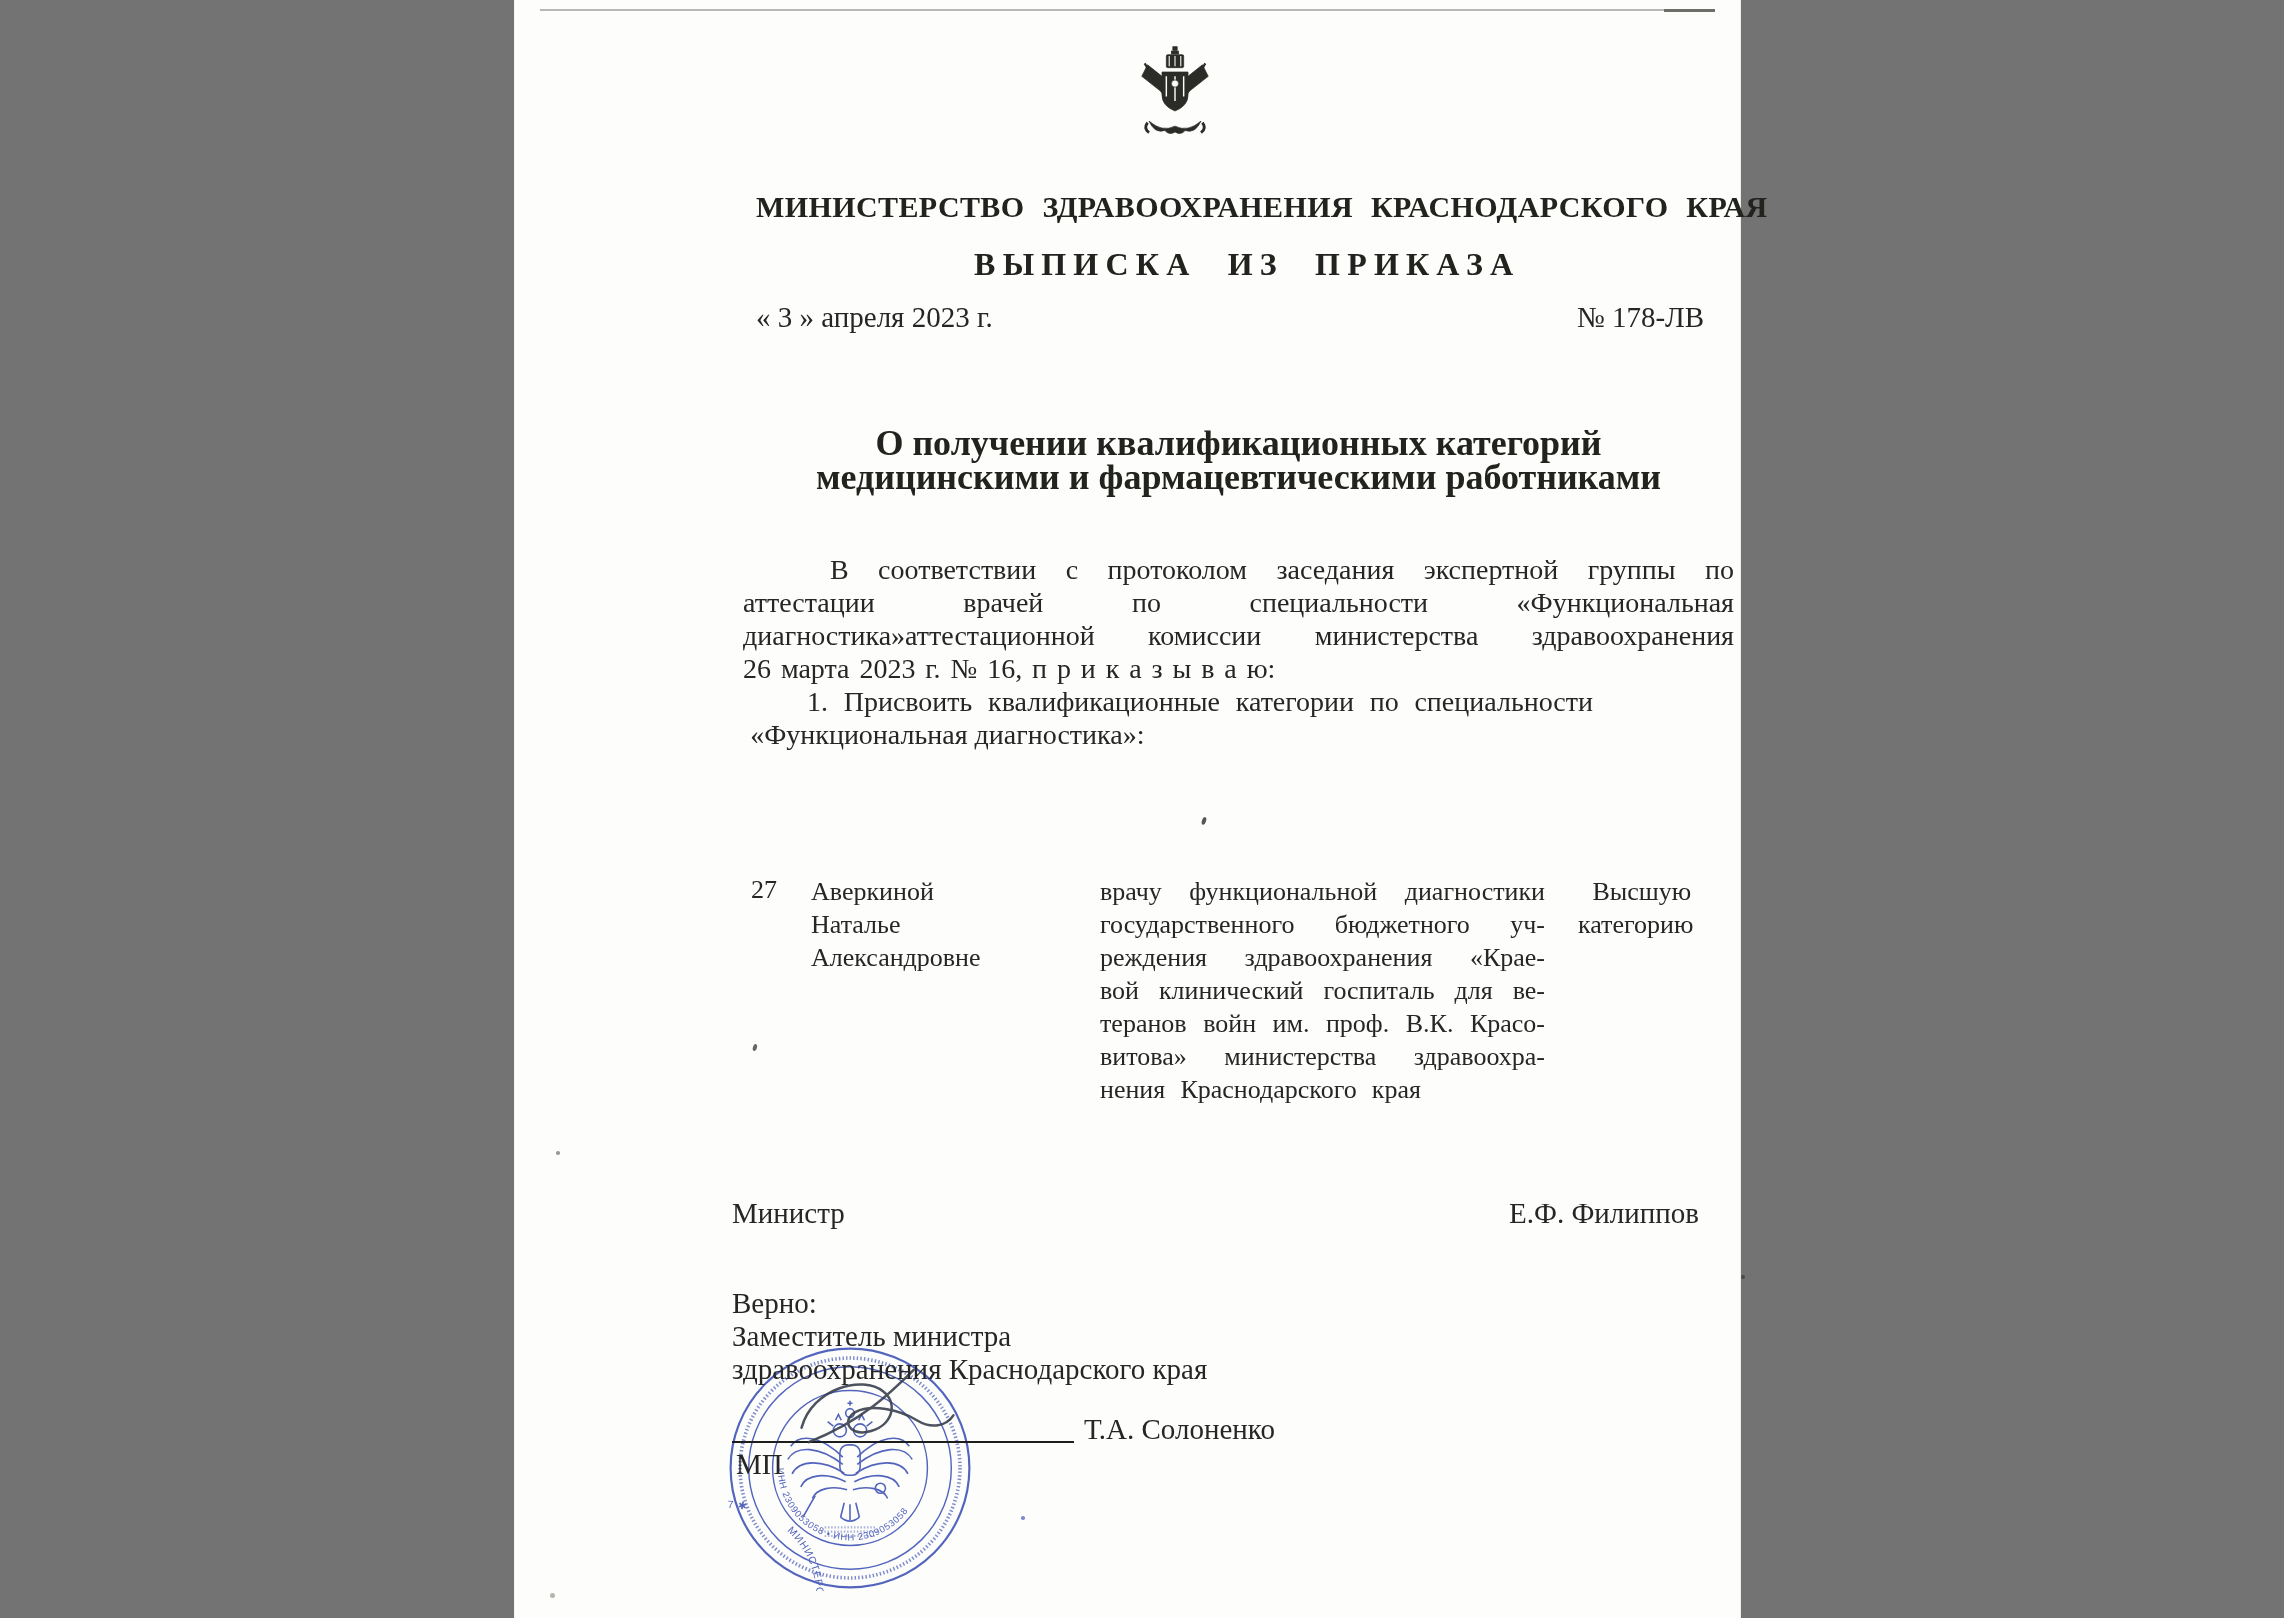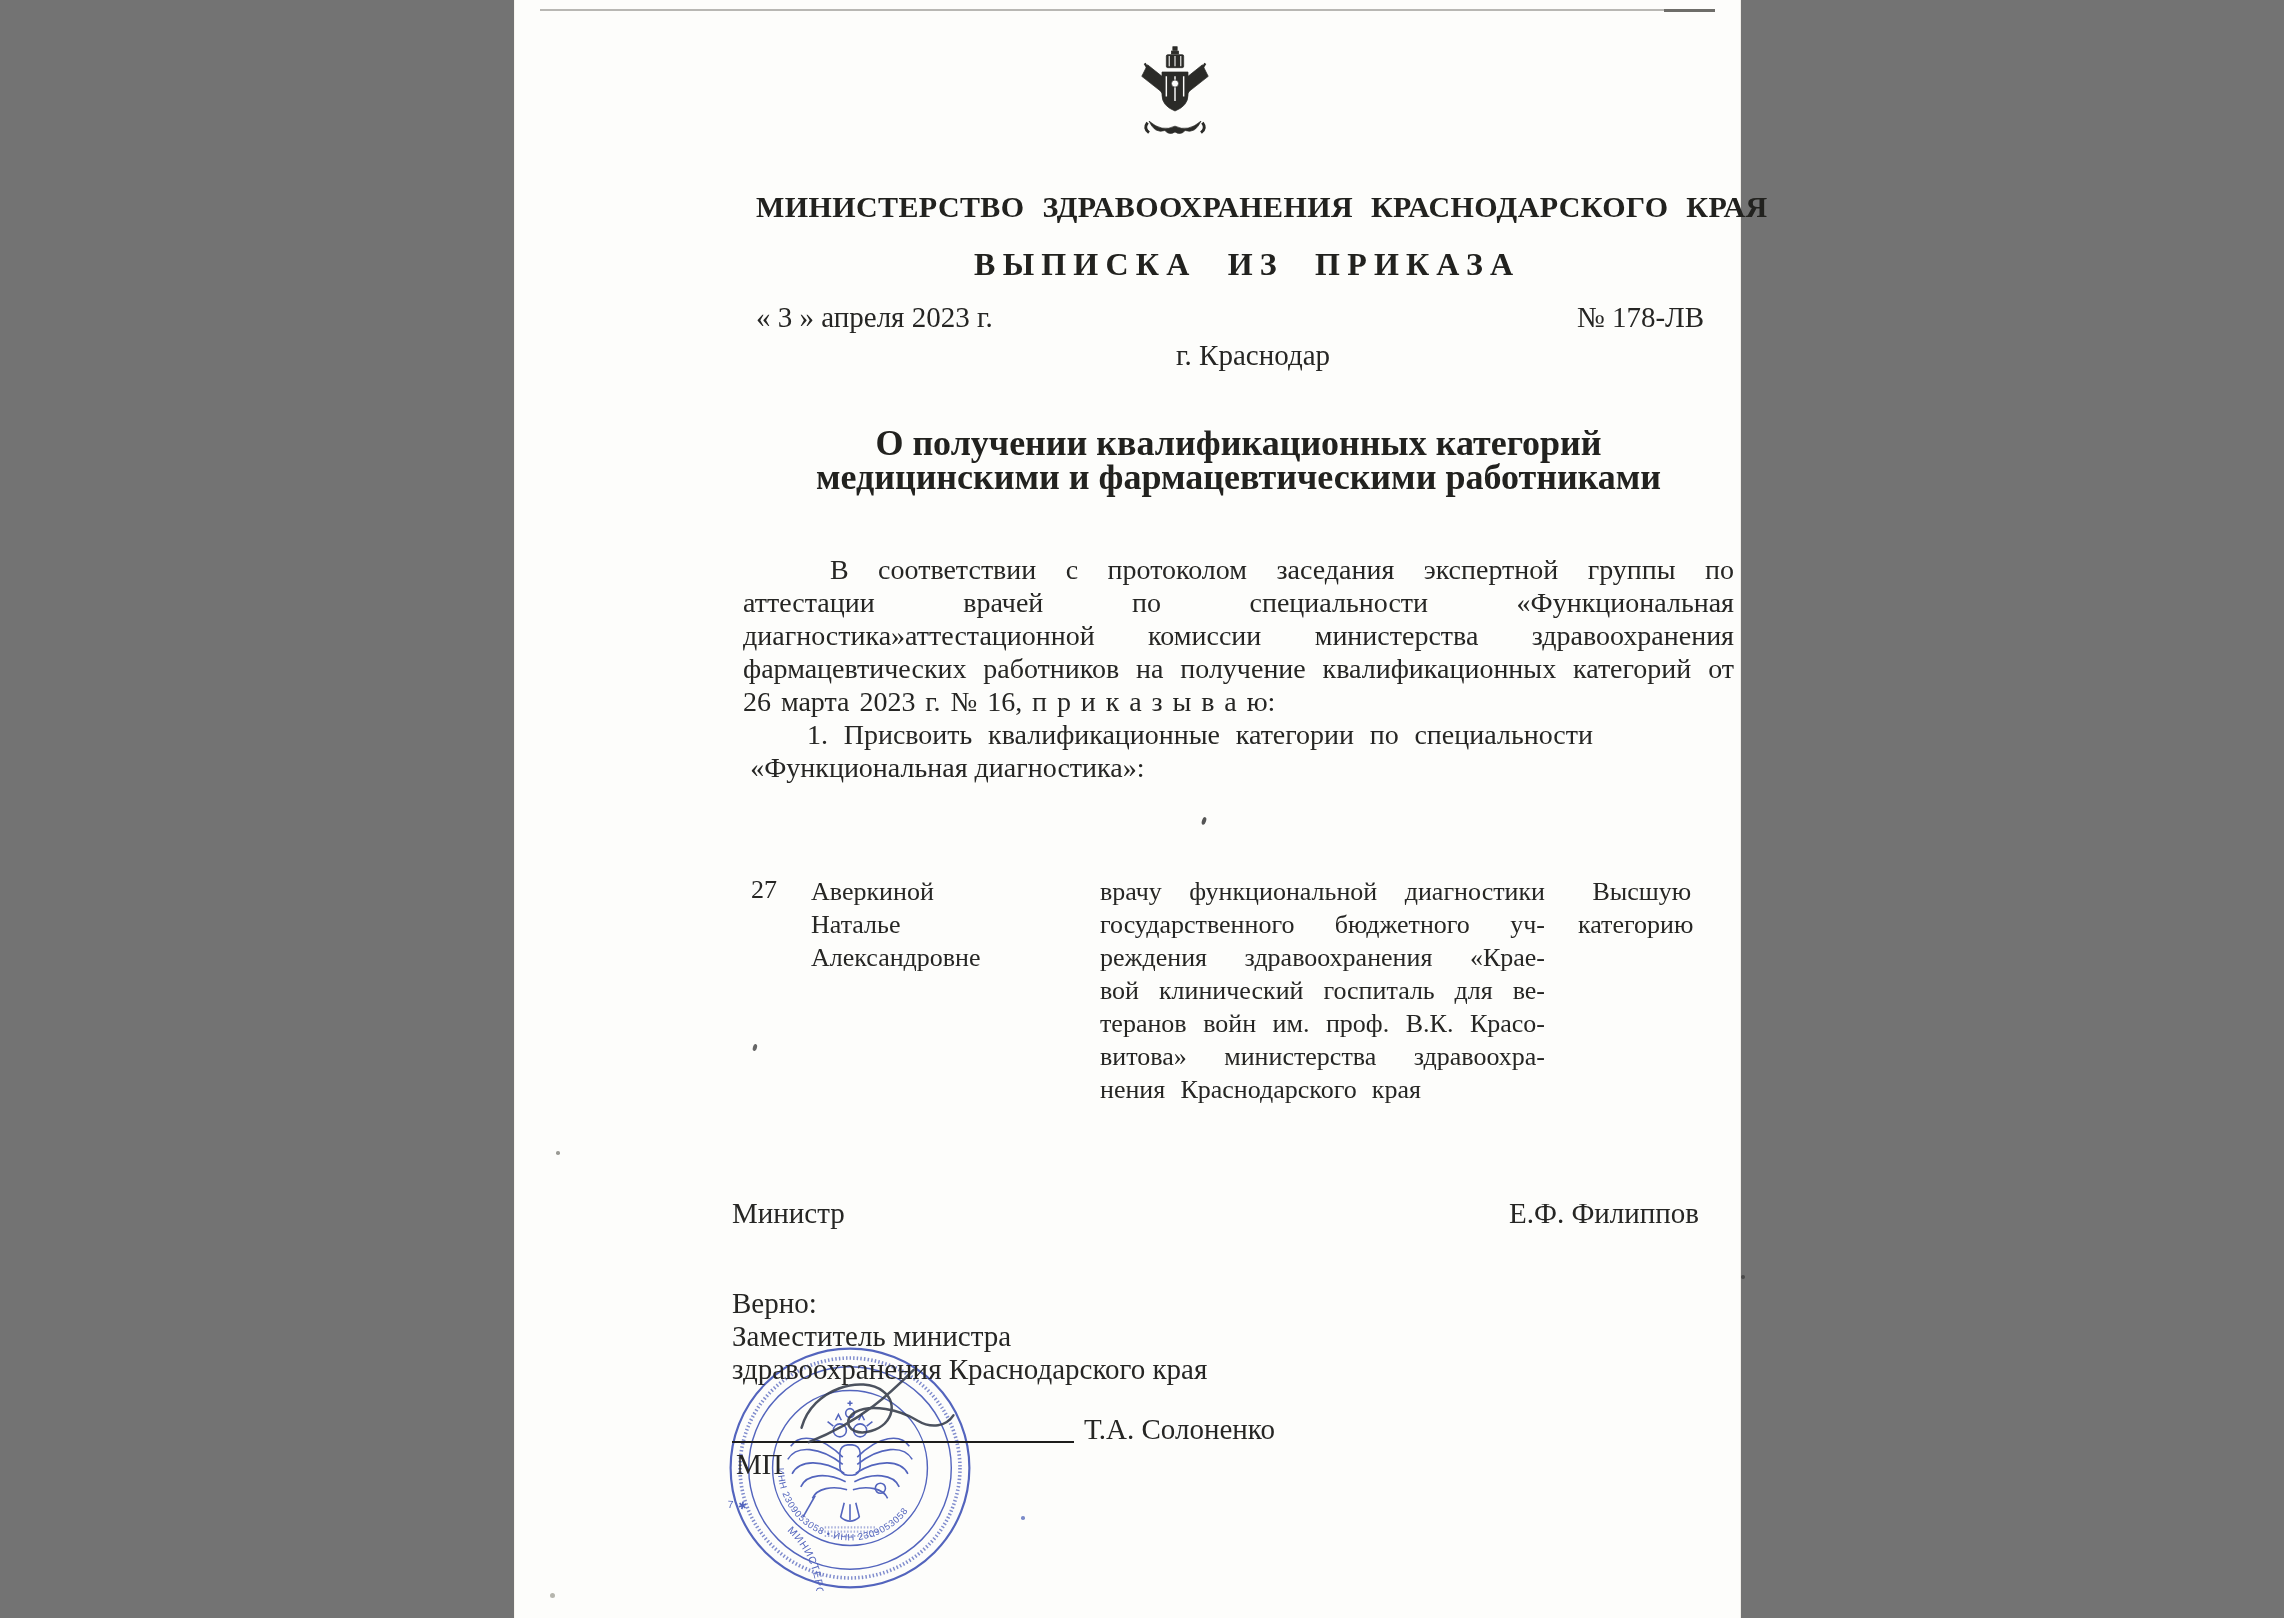--- a/index.html
+++ b/index.html
@@ -77,32 +77,30 @@
         <circle cx="48" cy="52" r="5" fill="#fdfdfb"></circle>
         <path d="M12 104 q18 16 36 7 q18 9 36 -7 q-8 18 -22 13 q-6 7 -14 2 q-8 5 -14 -2 q-14 5 -22 -13 Z"></path>
         <path d="M10 106 q-6 8 2 14 M86 106 q6 8 -2 14" fill="none" stroke-width="4"></path>
       </g>
     </svg>
 
     <div class="abs ministry">МИНИСТЕРСТВО ЗДРАВООХРАНЕНИЯ КРАСНОДАРСКОГО КРАЯ</div>
     <div class="abs doctype">ВЫПИСКА ИЗ ПРИКАЗА</div>
     <div class="abs dateline">« 3 » апреля  2023 г.</div>
     <div class="abs number">№  178-ЛВ</div>
-    <div class="abs city">г. Краснодар</div>
 
     <div class="abs title">
       <div>О получении квалификационных категорий</div>
       <div>медицинскими и фармацевтическими работниками</div>
     </div>
 
     <div class="abs para">
       <div class="pline jst ind1">В соответствии с протоколом заседания экспертной группы по</div>
       <div class="pline jst">аттестации врачей по специальности «Функциональная</div>
       <div class="pline jst">диагностика»аттестационной комиссии министерства здравоохранения</div>
-      <div class="pline jst">фармацевтических работников на получение квалификационных категорий от</div>
       <div class="pline l6">26 марта 2023 г. № 16, п р и к а з ы в а ю:</div>
       <div class="pline l7">1. Присвоить квалификационные категории по специальности</div>
       <div class="pline l8">«Функциональная диагностика»:</div>
     </div>
 
     <div class="abs tbl col-num">27</div>
     <div class="abs tbl col-name">
       <div class="tline">Аверкиной</div>
       <div class="tline">Наталье</div>
       <div class="tline">Александровне</div>

